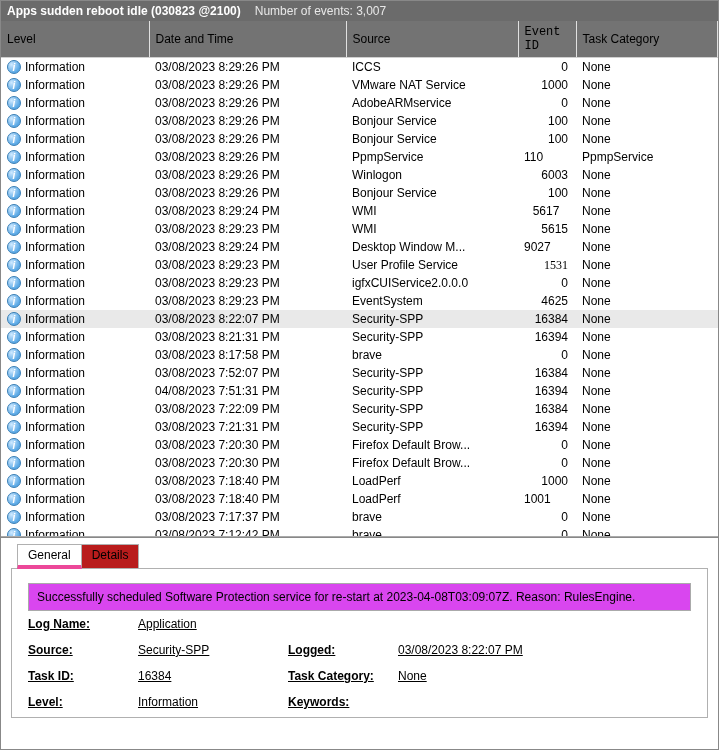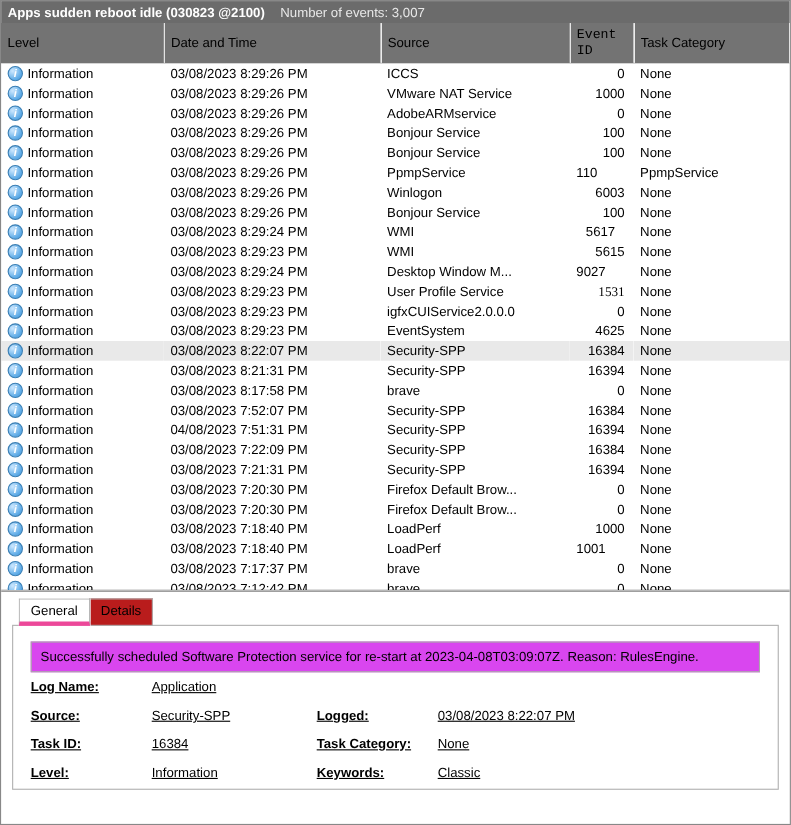--- a/index.html
+++ b/index.html
@@ -524,16 +524,15 @@
       <div>03/08/2023 8:22:07 PM</div>
 
       <div class="lbl">Task ID:</div>
       <div>16384</div>
       <div class="lbl">Task Category:</div>
       <div>None</div>
 
       <div class="lbl">Level:</div>
       <div>Information</div>
       <div class="lbl">Keywords:</div>
-      <div>Classic</div>
     </div>
   </div>
 </div>
 
 </body></html>

